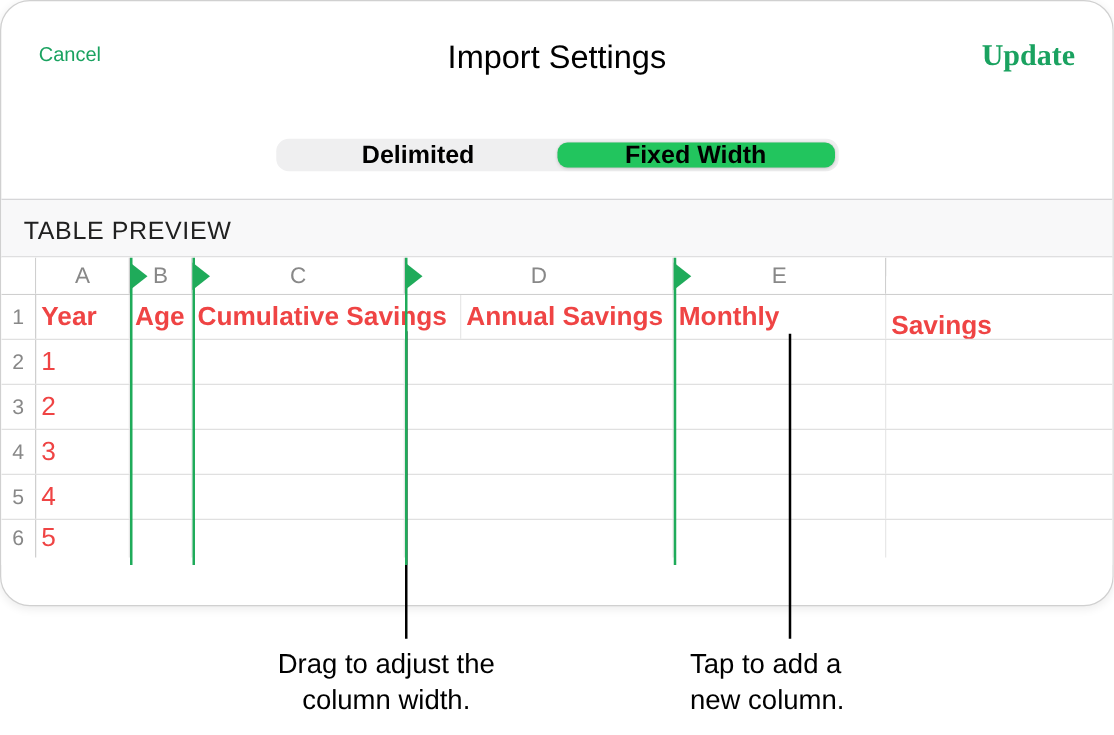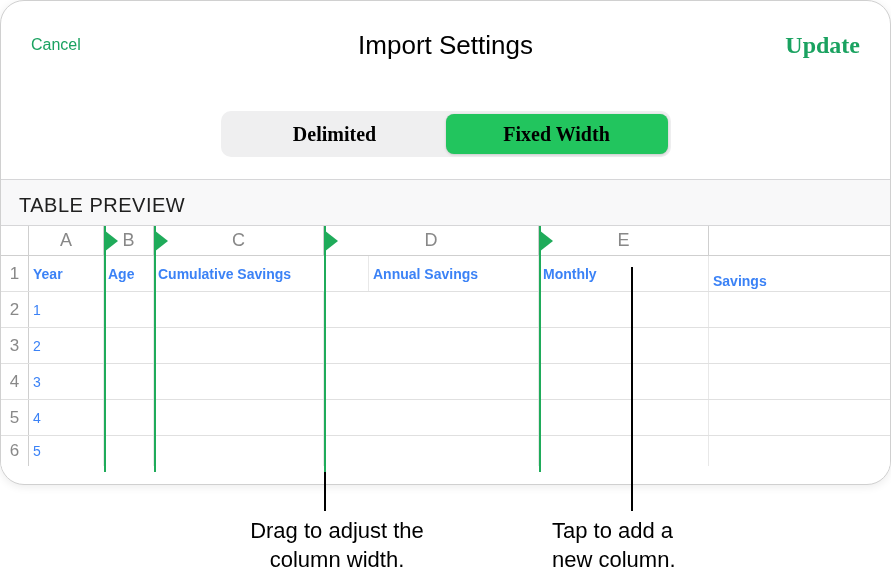--- a/index.html
+++ b/index.html
@@ -63,23 +63,22 @@
       display: flex;
       justify-content: center;
       padding: 30px 0 22px 0;
     }
 
     .segmented {
       display: flex;
       background: #efeff0;
       border-radius: 10px;
       padding: 3px;
-      height: 46px;
+      height: 26px;
       width: 450px;
-      font-family: Liberation Serif, serif;
     }
 
     .segment {
       flex: 1;
       display: flex;
       align-items: center;
       justify-content: center;
       font-size: 20px;
       font-weight: 600;
       color: #000;
@@ -153,22 +152,22 @@
       justify-content: center;
       font-size: 17px;
       color: #888;
       border-right: 1px solid #cfcfcf;
     }
 
     .cell {
       display: flex;
       align-items: center;
       padding: 0 4px;
-      font-size: 14px;
-      color: #3b82f6;
+      font-size: 21px;
+      color: #ef4444;
       border-right: 1px solid #e8e8e8;
       overflow: hidden;
       white-space: nowrap;
     }
 
     .cell.header-cell {
       font-weight: 700;
     }
 
     
@@ -231,21 +230,21 @@
       font-size: 22px;
       color: #000;
       text-align: center;
       line-height: 1.3;
       white-space: nowrap;
     }
 
     .line-1 { left: 324px; top: -220px; height: 246px; }
     .line-2 { left: 631px; top: -218px; height: 244px; }
 
-    .text-1 { left: 212px; top: 32px; width: 250px; }
+    .text-1 { left: 184px; top: 32px; width: 250px; }
     .text-2 { left: 552px; top: 32px; width: 180px; text-align: left;}
 
   </style>
 </head>
 <body>
 
 <div class="window">
 
   <div class="header">
     <div class="header-left">Cancel</div>

